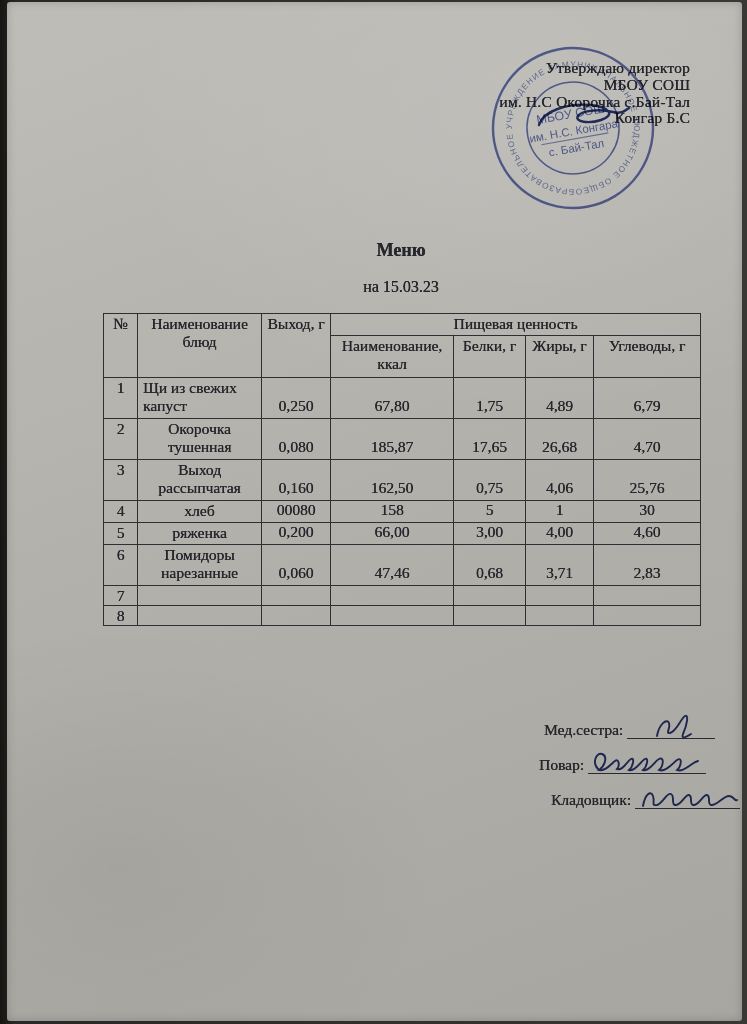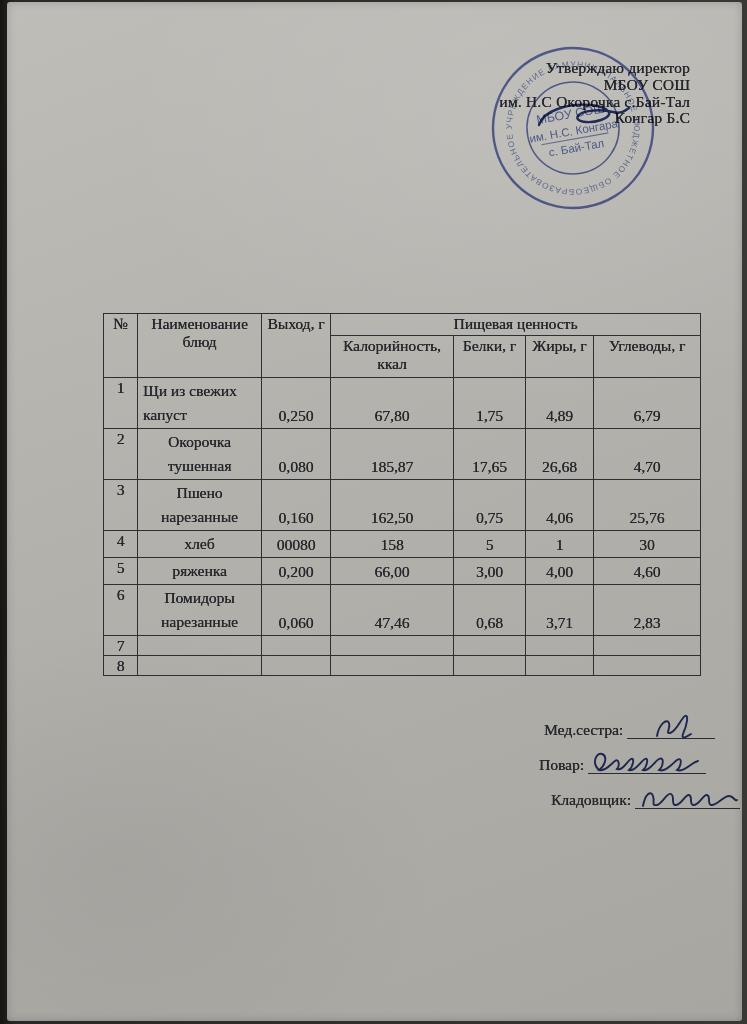--- a/index.html
+++ b/index.html
@@ -51,21 +51,21 @@
   }
   table.menu th, table.menu td {
     border:1.8px solid #2e2f34;
     text-shadow:0.25px 0 0 currentColor;
     overflow:hidden;
   }
   table.menu th { font-weight:normal; vertical-align:top; text-align:center; padding:1px 2px; line-height:18px; }
   thead tr.h1 th { height:22px; }
   thead tr.h2 th { height:42px; }
   td.c-num { vertical-align:top; text-align:center; padding-top:1px; }
-  td.c-name { vertical-align:top; text-align:center; padding:1px 3px; line-height:24px; }
+  td.c-name { vertical-align:top; text-align:center; padding:1px 3px; line-height:18px; }
   td.c-name.left { text-align:left; padding-left:5px; }
   td.c-val { vertical-align:bottom; text-align:center; padding-bottom:3px; }
   tr.tall td { height:41px; }
   tr.short td { height:20px; }
   
   .sig-row { position:absolute; display:flex; align-items:flex-end; font-size:15.5px; }
   .sig-label { text-shadow:0.25px 0 0 currentColor; white-space:nowrap;margin-top:35px; }
   .sig-line { display:inline-block; position:relative; border-bottom:1.6px solid #2a2b30; margin-left:4px; }
   .sig-line svg { position:absolute; bottom:-4px; left:2px; mix-blend-mode:multiply; }
   #sig-line-med  { width:88px;  height:20px; }
@@ -98,40 +98,44 @@
       <text x="86" y="93" text-anchor="middle" font-family="Liberation Sans, sans-serif" font-size="11.5">им. Н.С. Конгара</text>
       <line class="ink" x1="52" y1="97" x2="120" y2="97" stroke-width="1.2" opacity="0.8"></line>
       <text x="86" y="110" text-anchor="middle" font-family="Liberation Sans, sans-serif" font-size="11.5">с. Бай-Тал</text>
     </g>
   </svg>
 
   <svg class="director-sign" viewBox="0 0 100 36">
     <path class="pen" stroke-width="2.4" stroke="#2b3360" d="M6,27 C10,13 34,5 58,7 C76,9 83,17 68,22 C56,26 41,24 45,18 C49,12 68,11 80,14 C88,16 92,13 96,10"></path>
   </svg>
 
+  <div class="title-block">
+    <div class="menu-title">Меню</div>
+    <div class="menu-date">на 15.03.23</div>
+  </div>
 
   <table class="menu">
     <colgroup>
       <col style="width:34px">
         <col style="width:124px">
         <col style="width:69px">
       <col style="width:123px">
         <col style="width:72px">
         <col style="width:68px">
         <col style="width:107px">
     </colgroup>
     <thead>
       <tr class="h1">
         <th rowspan="2">№</th>
         <th rowspan="2">Наименование блюд</th>
         <th rowspan="2">Выход, г</th>
         <th colspan="4">Пищевая ценность</th>
       </tr>
       <tr class="h2">
-        <th>Калорийность, ккал</th>
+        <th>Наименование, ккал</th>
         <th>Белки, г</th>
         <th>Жиры, г</th>
         <th>Углеводы, г</th>
       </tr>
     </thead>
     <tbody>
       <tr class="tall">
         <td class="c-num">1</td>
         <td class="c-name left">Щи из свежих капуст</td>
         <td class="c-val">0,250</td>
@@ -144,21 +148,21 @@
         <td class="c-num">2</td>
         <td class="c-name">Окорочка тушенная</td>
         <td class="c-val">0,080</td>
         <td class="c-val">185,87</td>
         <td class="c-val">17,65</td>
         <td class="c-val">26,68</td>
         <td class="c-val">4,70</td>
       </tr>
       <tr class="tall">
         <td class="c-num">3</td>
-        <td class="c-name">Пшено нарезанные</td>
+        <td class="c-name">Выход рассыпчатая</td>
         <td class="c-val">0,160</td>
         <td class="c-val">162,50</td>
         <td class="c-val">0,75</td>
         <td class="c-val">4,06</td>
         <td class="c-val">25,76</td>
       </tr>
       <tr class="short">
         <td class="c-num">4</td>
         <td class="c-name">хлеб</td>
         <td class="c-val">00080</td>

